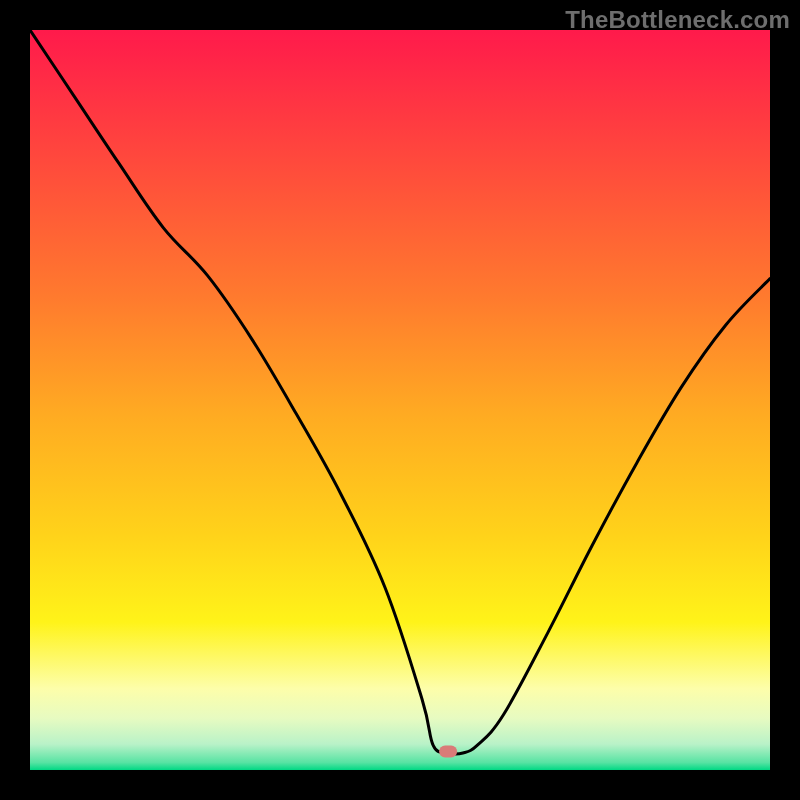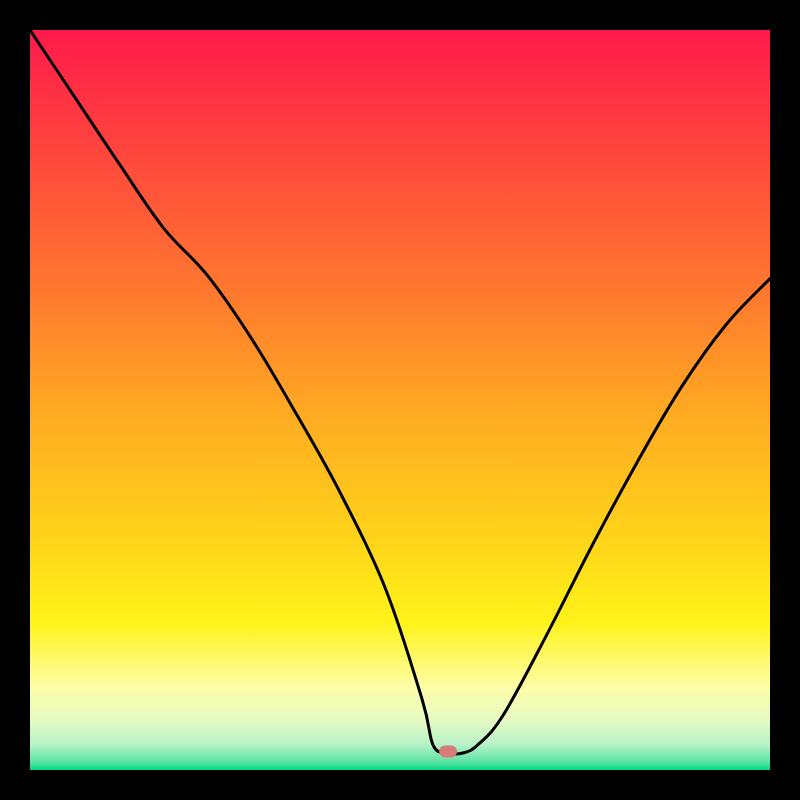--- a/index.html
+++ b/index.html
@@ -32,20 +32,21 @@
     font-size: 24px;
     font-weight: 600;
     letter-spacing: 0.2px;
     font-family: Arial, Helvetica, sans-serif;
   }
 </style>
 </head>
 <body>
 
 <div class="frame">
+  <div class="watermark">TheBottleneck.com</div>
 
   <svg class="plot" viewBox="0 0 740 740" preserveAspectRatio="none">
     <defs>
       <linearGradient id="bg-grad" x1="0" y1="0" x2="0" y2="1">
           <stop offset="0.00%" stop-color="#ff1a4b"></stop>
           <stop offset="18.00%" stop-color="#ff4a3c"></stop>
           <stop offset="36.00%" stop-color="#ff7a2e"></stop>
           <stop offset="52.00%" stop-color="#ffab22"></stop>
           <stop offset="68.00%" stop-color="#ffd21a"></stop>
           <stop offset="80.00%" stop-color="#fff319"></stop>

